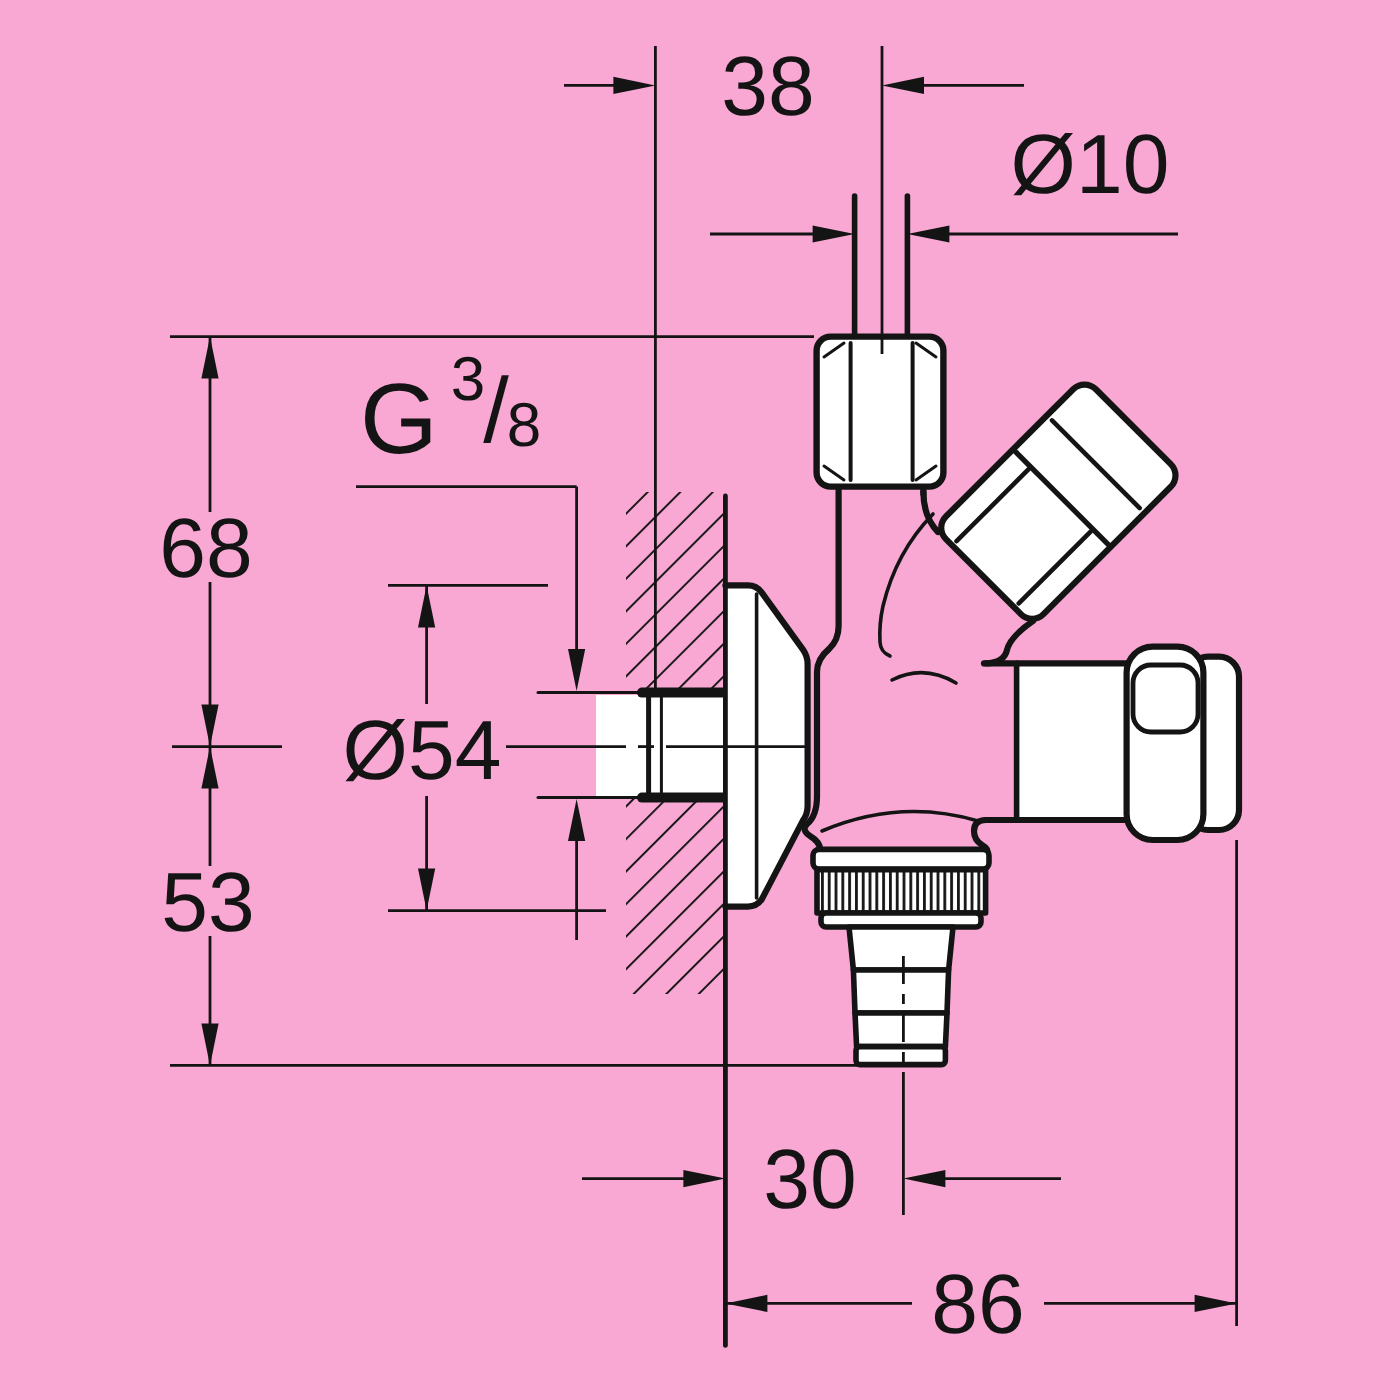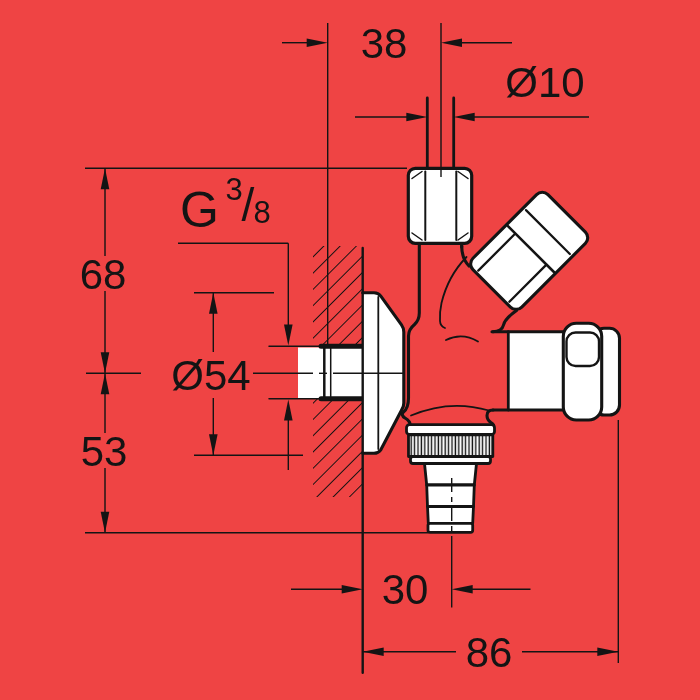--- a/index.html
+++ b/index.html
@@ -1,16 +1,16 @@
 <!DOCTYPE html>
 <html><head>
 <meta charset="utf-8">
 <style>
   html,body{margin:0;padding:0;background:#ffffff;}
-  #stage{width:700px;height:700px;position:relative;background:#ef4444;}
+  #stage{width:700px;height:700px;position:relative;background:#f9a8d4;}
   svg{display:block;}
   text{font-family:"Liberation Sans",sans-serif;fill:#141414;}
 </style>
 </head>
 <body>
 
 <div id="stage">
 <svg viewBox="0 0 700 700" width="700" height="700">
   <defs>
     <pattern id="hatch" width="11.5" height="11.5" patternUnits="userSpaceOnUse" patternTransform="rotate(45)">

